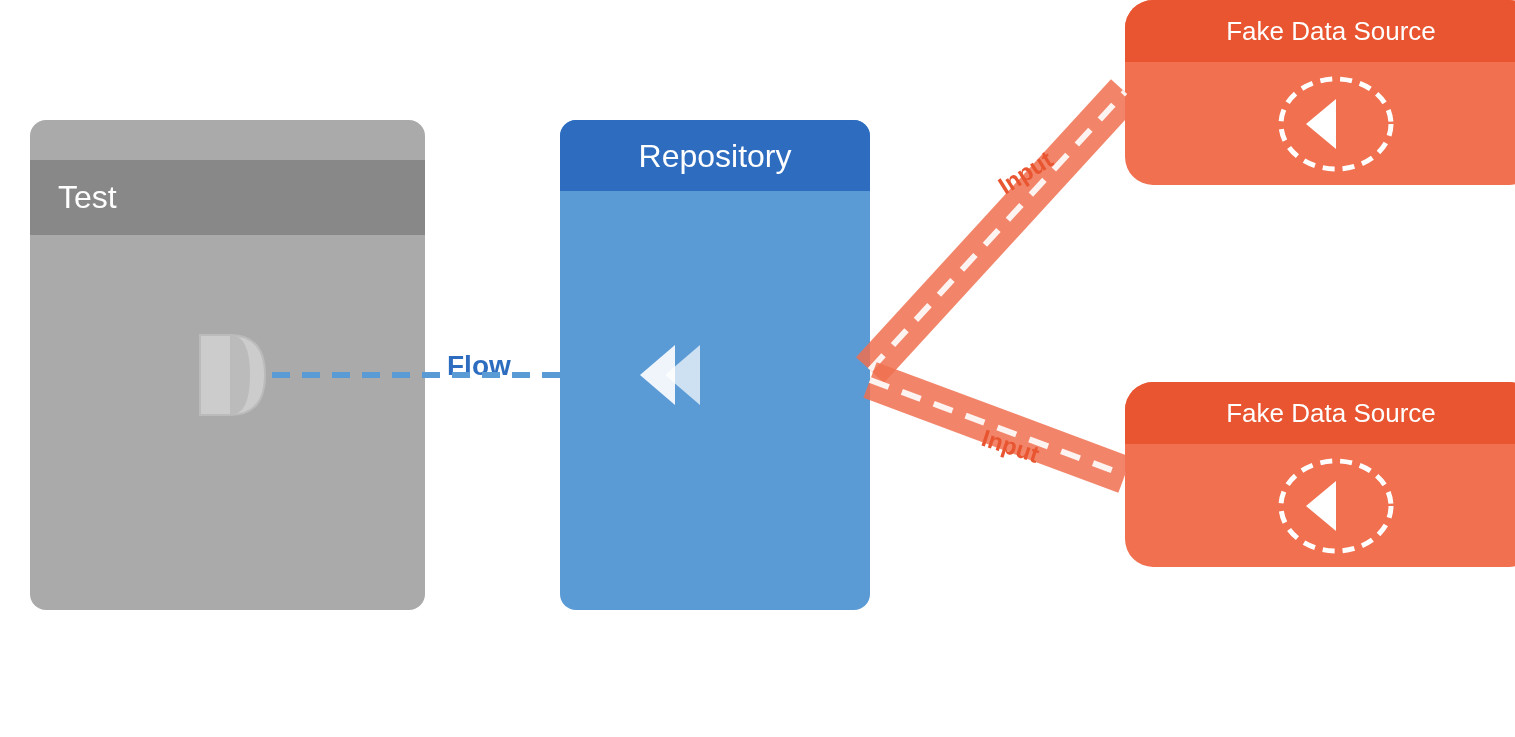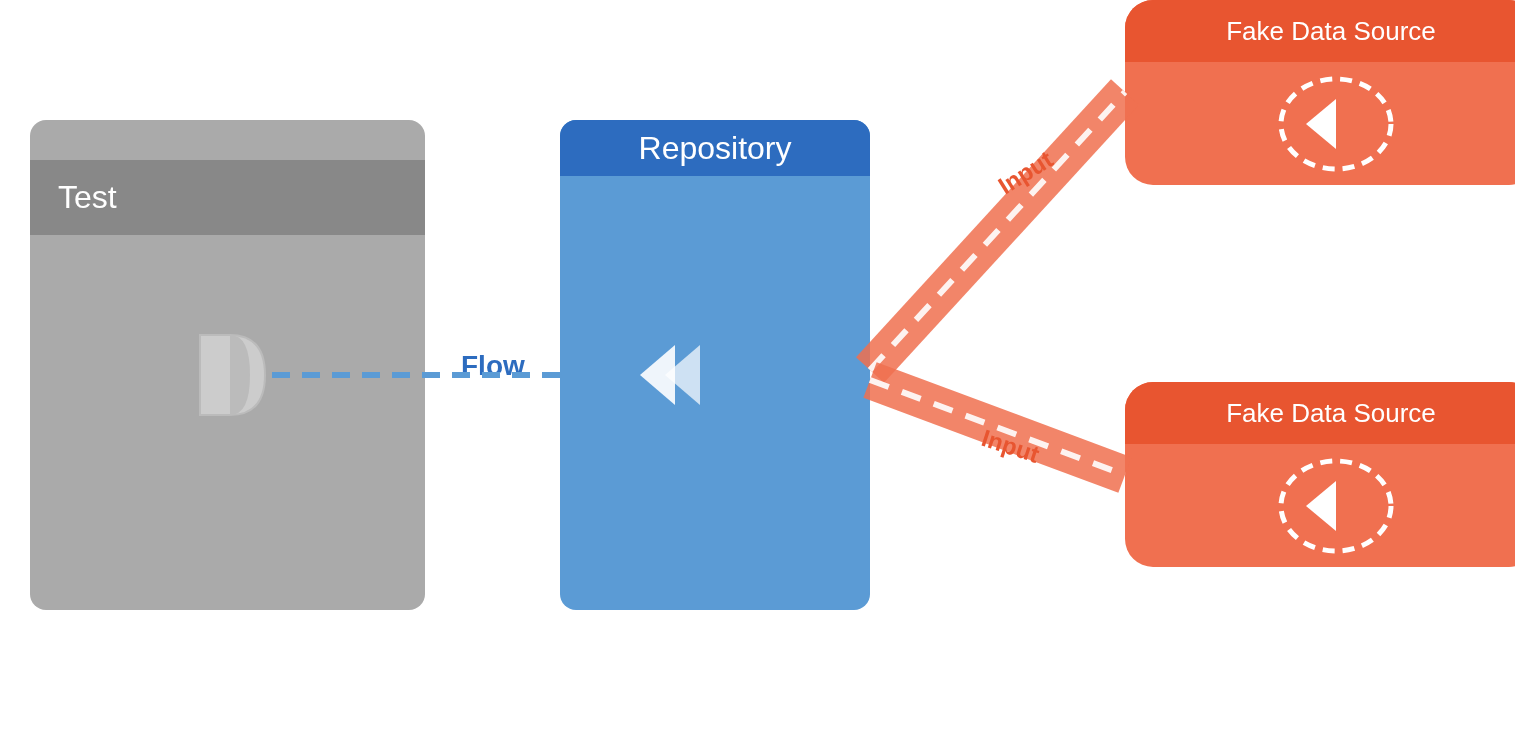--- a/index.html
+++ b/index.html
@@ -51,23 +51,22 @@
       background: #5b9bd5;
       border-radius: 16px;
       overflow: hidden;
     }
     .repo-header {
       background: #2d6cbf;
       color: white;
       font-size: 32px;
       font-weight: 500;
       padding: 18px 28px;
-      height: 56px;
-      display: flex;
-      align-items: center;
+      height: 71px;
+      display: flex;
       justify-content: center;
     }
 
     
     .fds-block {
       position: absolute;
       width: 412px;
       height: 185px;
       background: #f07050;
       border-radius: 28px;
@@ -95,21 +94,21 @@
     .fds-body {
       display: flex;
       align-items: center;
       justify-content: center;
       height: 123px;
     }
 
     
     .flow-label {
       position: absolute;
-      left: 461px;
+      left: 447px;
       top: 350px;
       font-size: 28px;
       font-weight: 700;
       color: #2d6cbf;
     }
 
     
     .svg-overlay {
       position: absolute;
       top: 0;

